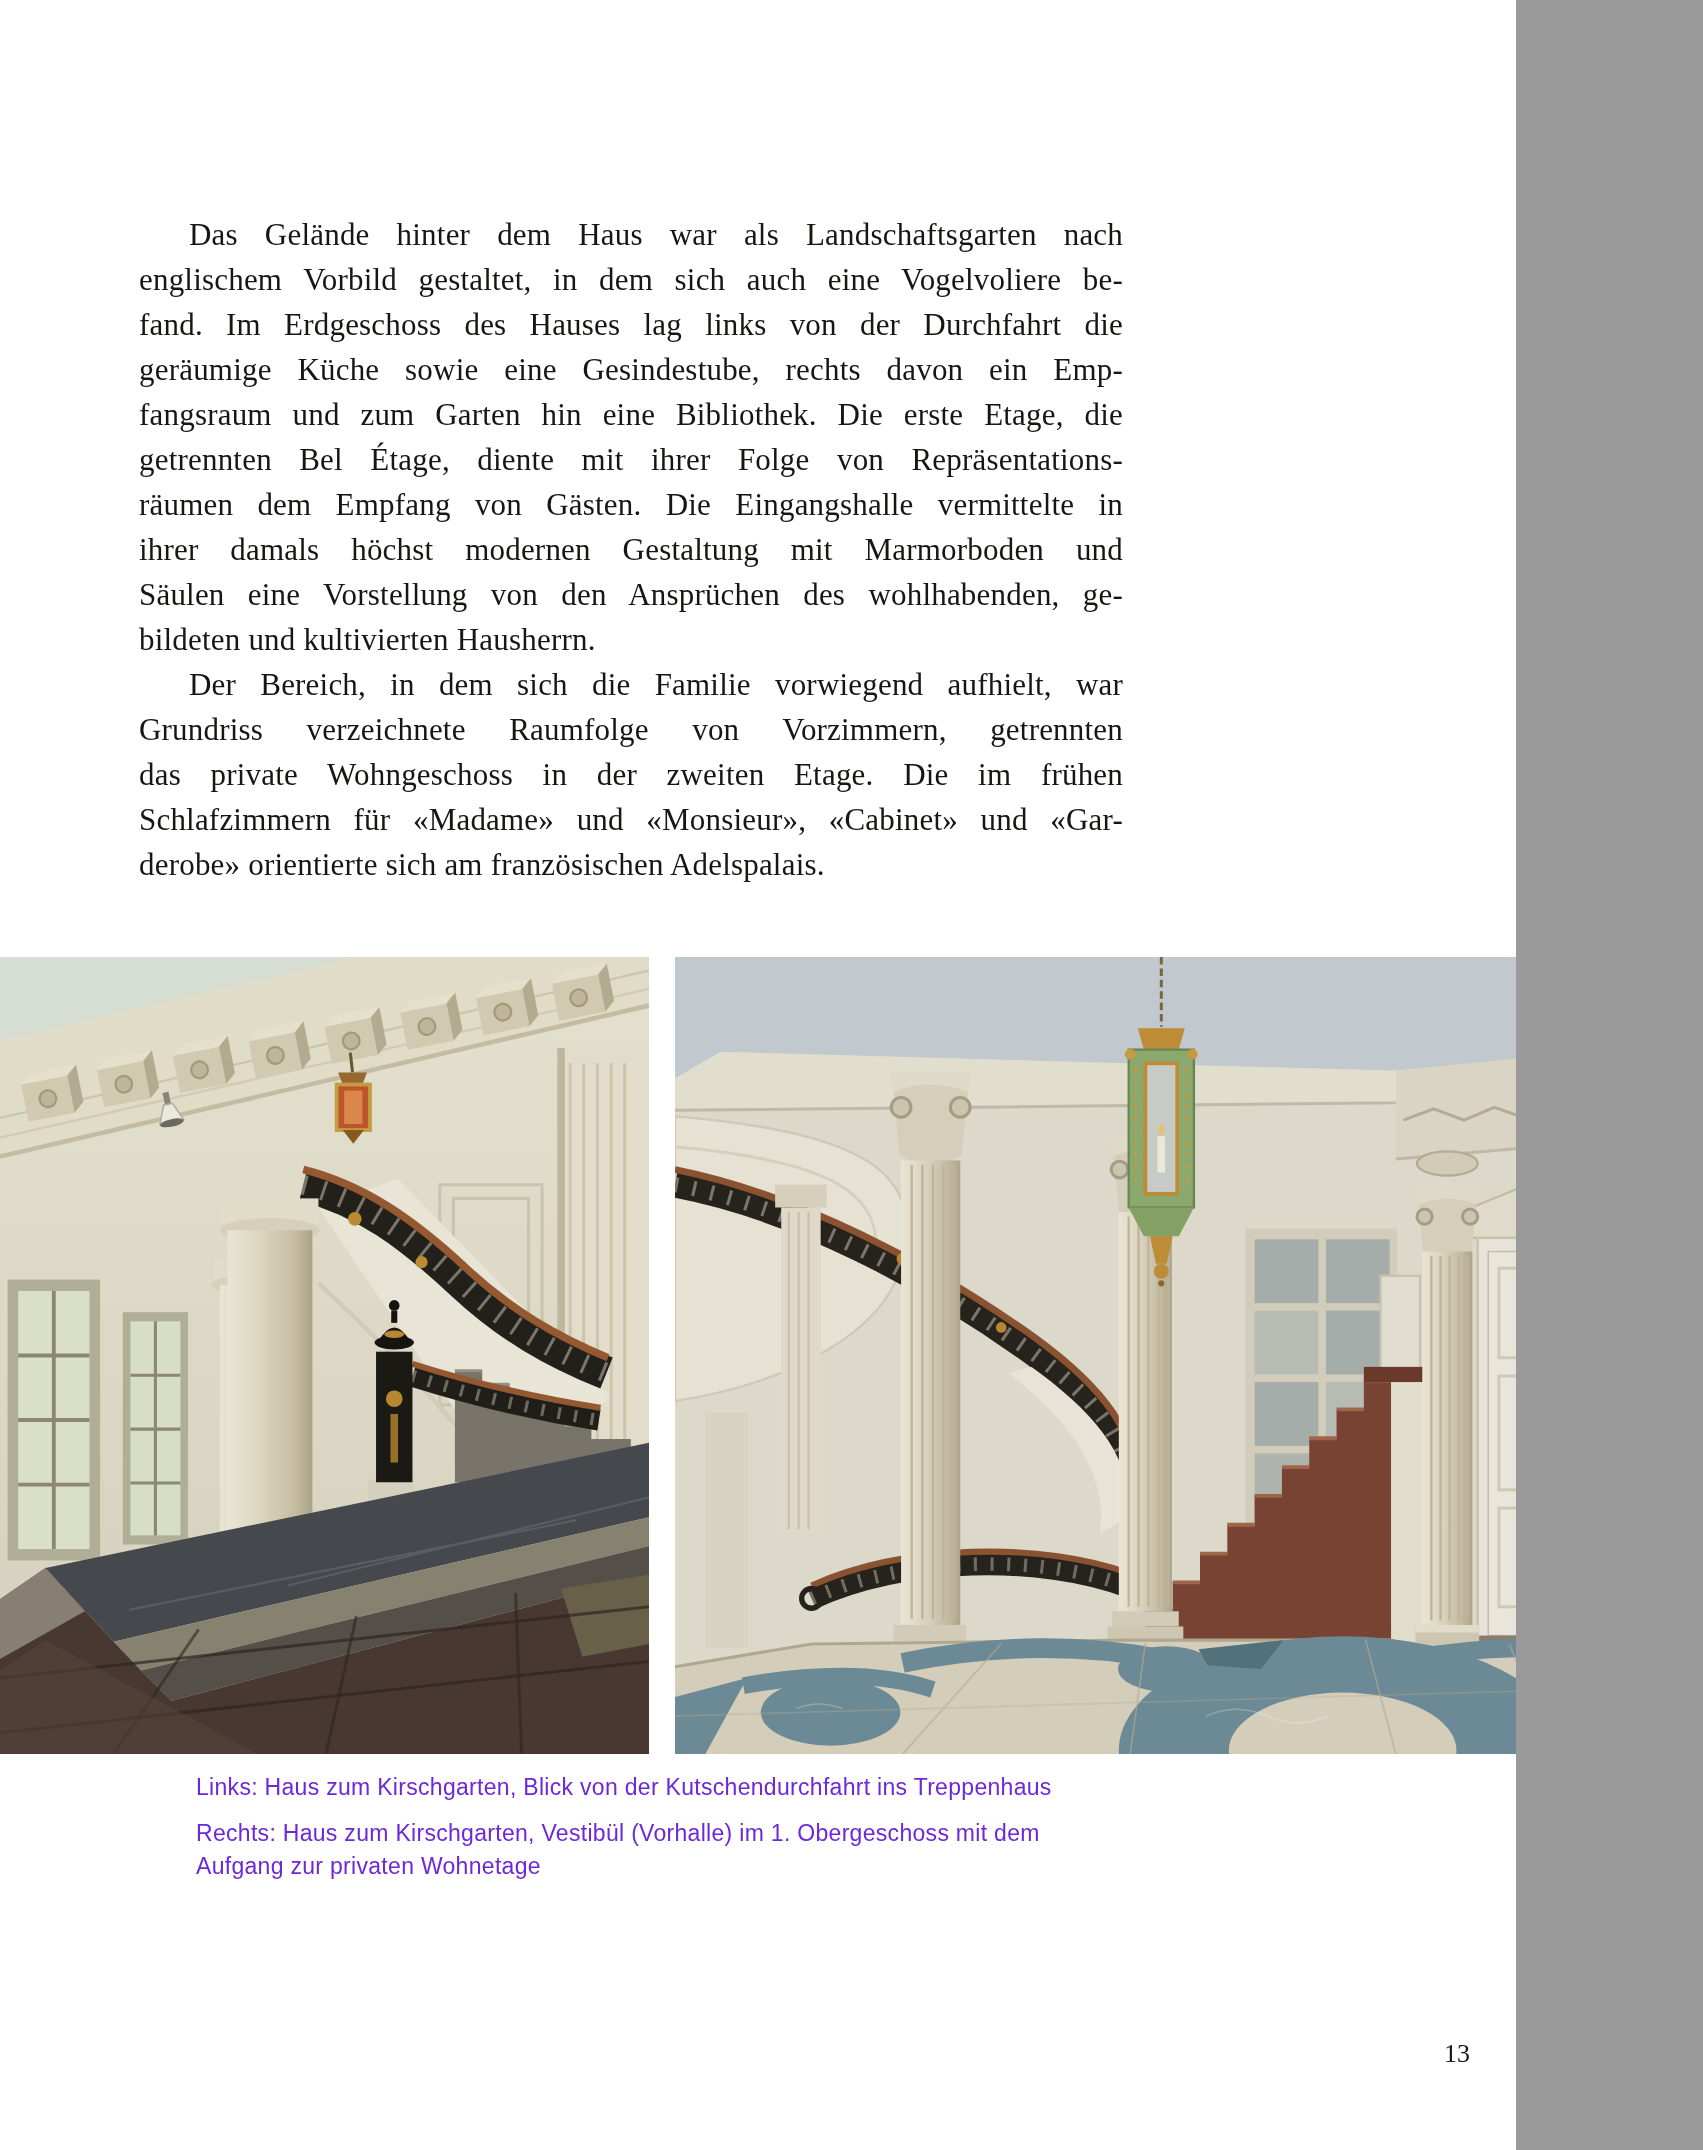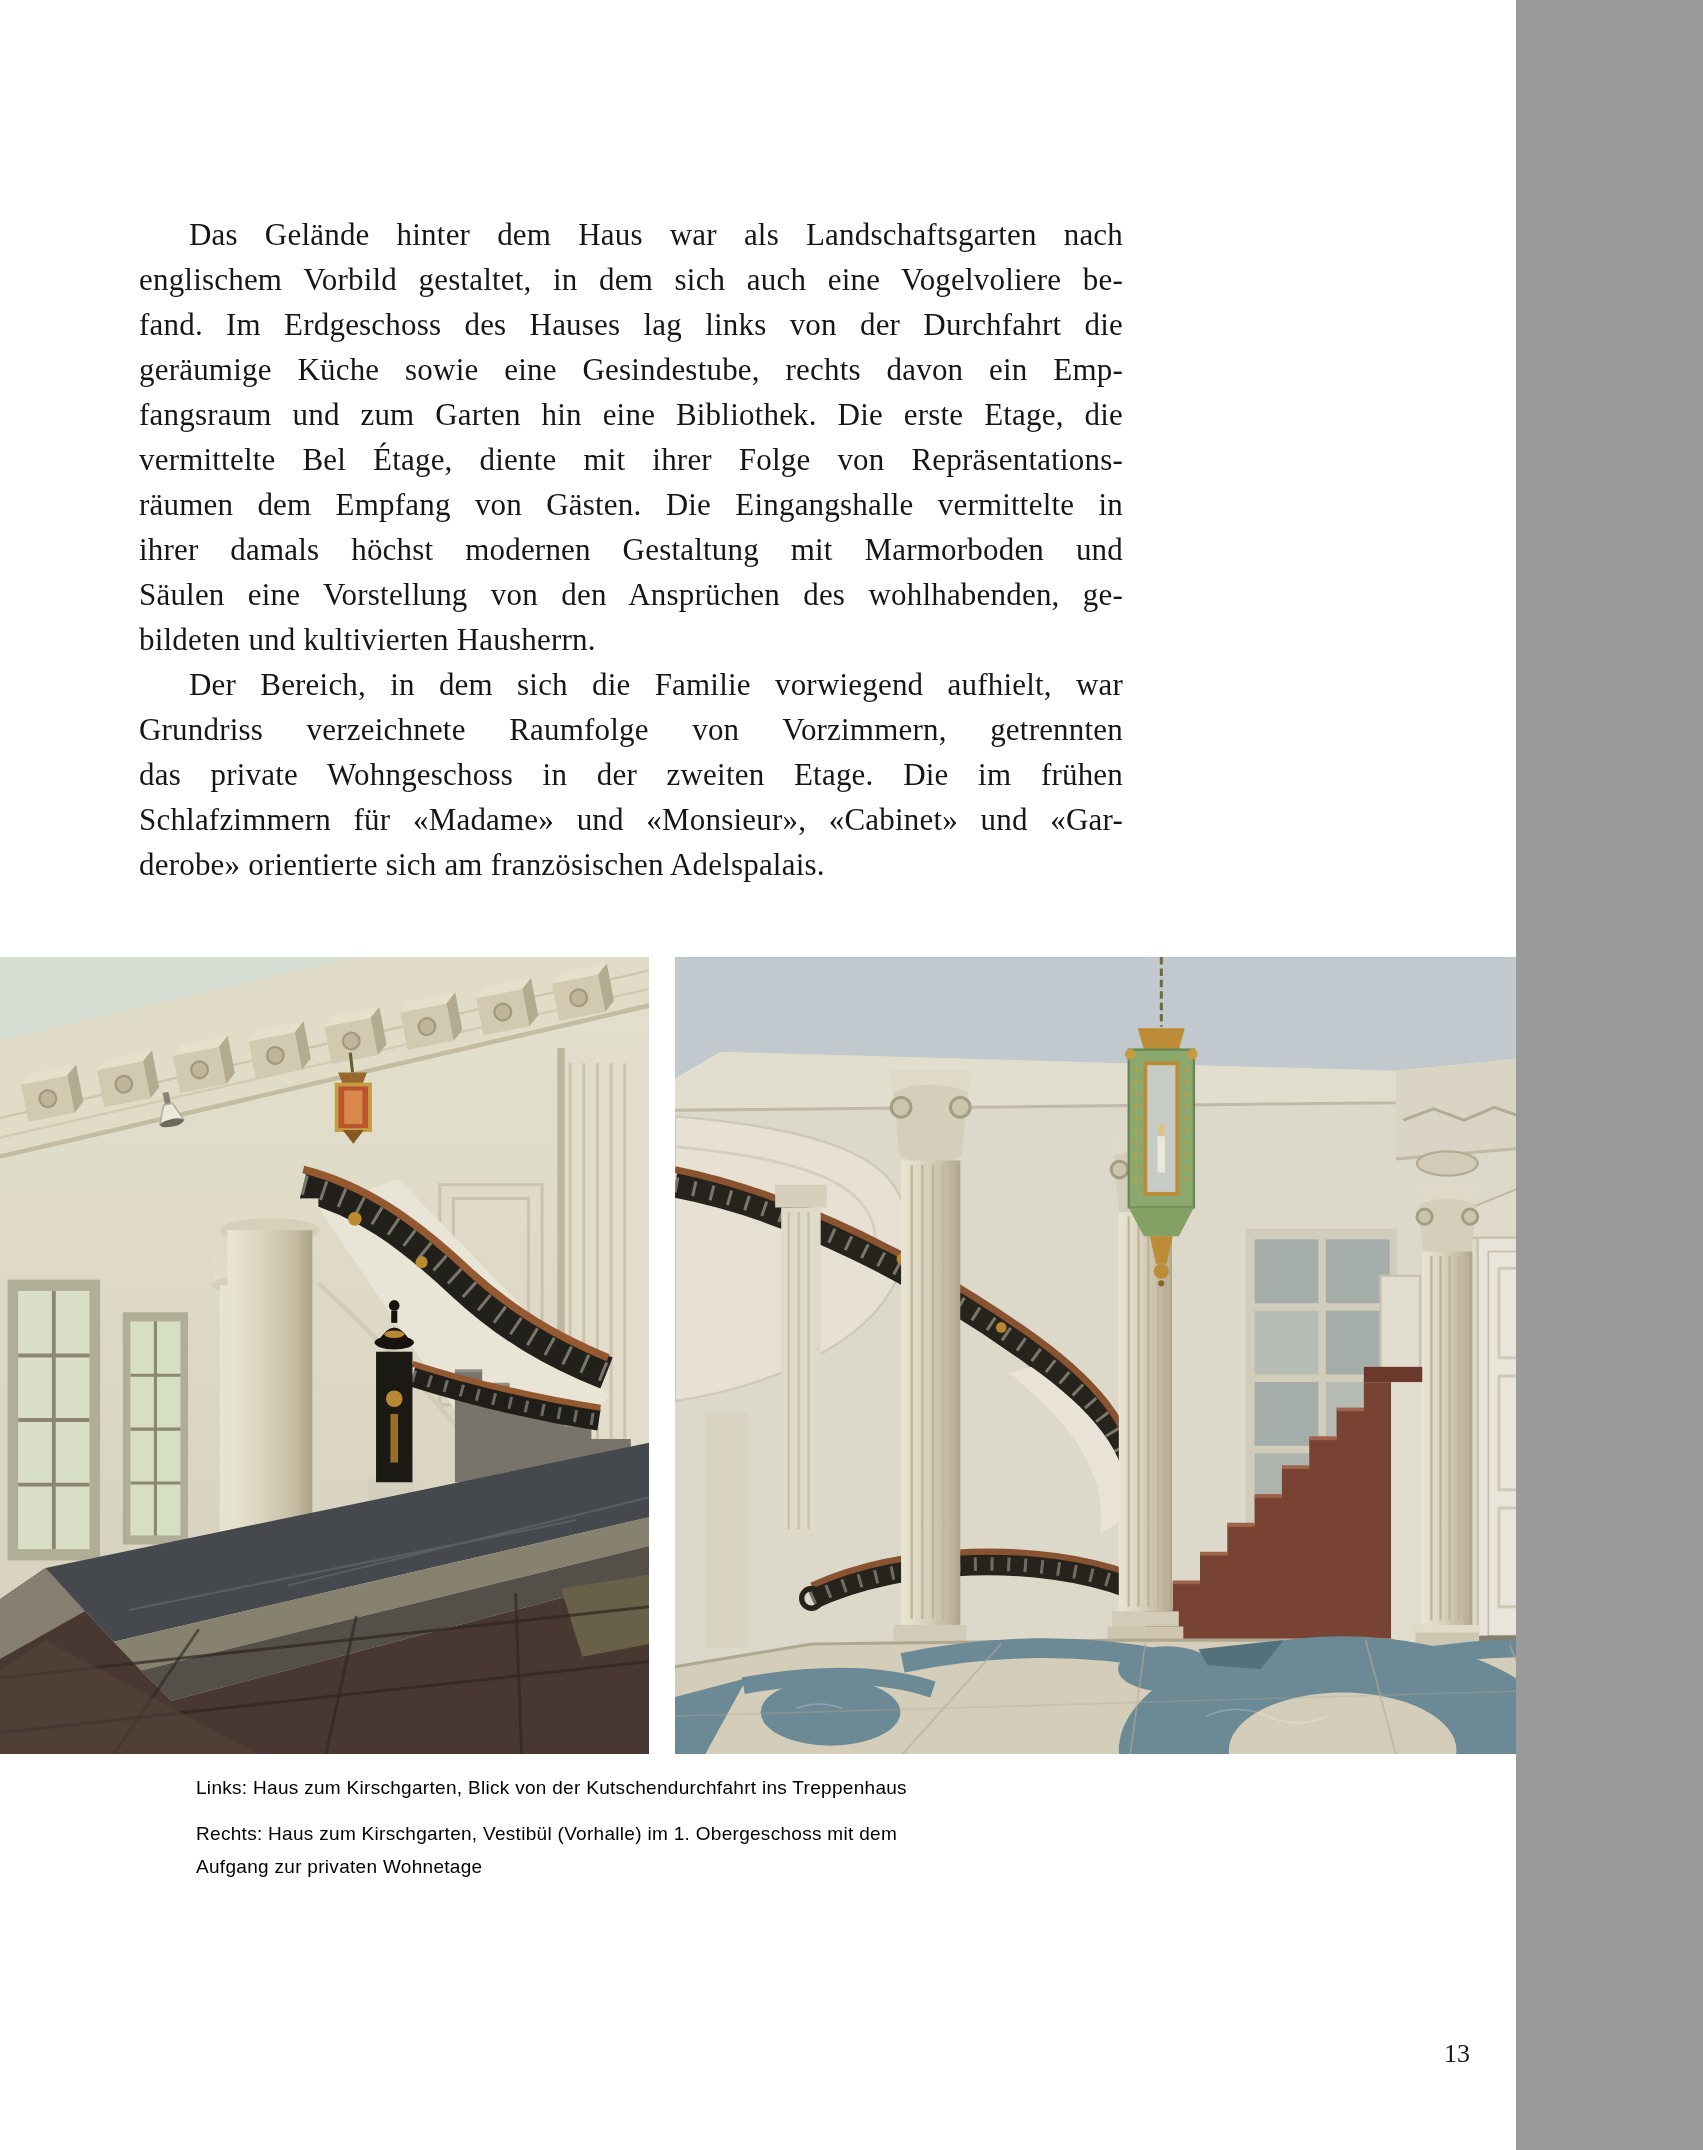--- a/index.html
+++ b/index.html
@@ -25,21 +25,21 @@
   .bodytext .line.indent{padding-left:50px;}
   
   .photo{position:absolute;top:957px;height:797px;overflow:hidden;}
   .photo svg{display:block;width:100%;height:100%;}
   .photo-left{left:0;width:649px;}
   .photo-right{left:675px;width:1028px;}
   
   .caption{
     position:absolute;left:196px;
     font-family:"Liberation Sans", sans-serif;
-    font-size:19px;line-height:33px;color:#000000;
+    font-size:23px;line-height:33px;color:#6d28d9;
     letter-spacing:0.3px;
   }
   .caption-1{top:1771px;width:910px;}
   .caption-2{top:1817px;width:910px;}
   
   .folio{
     position:absolute;top:2039px;right:46px;
     font-size:26px;color:#181614;
     font-family:"Liberation Serif", serif;
   }
@@ -49,21 +49,21 @@
 
 <div class="page">
 
   <div class="bodytext">
     <div>
       <div class="line indent">Das Gelände hinter dem Haus war als Landschaftsgarten nach</div>
       <div class="line">englischem Vorbild gestaltet, in dem sich auch eine Vogelvoliere be-</div>
       <div class="line">fand. Im Erdgeschoss des Hauses lag links von der Durchfahrt die</div>
       <div class="line">geräumige Küche sowie eine Gesindestube, rechts davon ein Emp-</div>
       <div class="line">fangsraum und zum Garten hin eine Bibliothek. Die erste Etage, die</div>
-      <div class="line">vermittelte Bel Étage, diente mit ihrer Folge von Repräsentations-</div>
+      <div class="line">getrennten Bel Étage, diente mit ihrer Folge von Repräsentations-</div>
       <div class="line">räumen dem Empfang von Gästen. Die Eingangshalle vermittelte in</div>
       <div class="line">ihrer damals höchst modernen Gestaltung mit Marmorboden und</div>
       <div class="line">Säulen eine Vorstellung von den Ansprüchen des wohlhabenden, ge-</div>
       <div class="line noforce">bildeten und kultivierten Hausherrn.</div>
     </div>
     <div>
       <div class="line indent">Der Bereich, in dem sich die Familie vorwiegend aufhielt, war</div>
       <div class="line">Grundriss verzeichnete Raumfolge von Vorzimmern, getrennten</div>
       <div class="line">das private Wohngeschoss in der zweiten Etage. Die im frühen</div>
       <div class="line">Schlafzimmern für «Madame» und «Monsieur», «Cabinet» und «Gar-</div>

